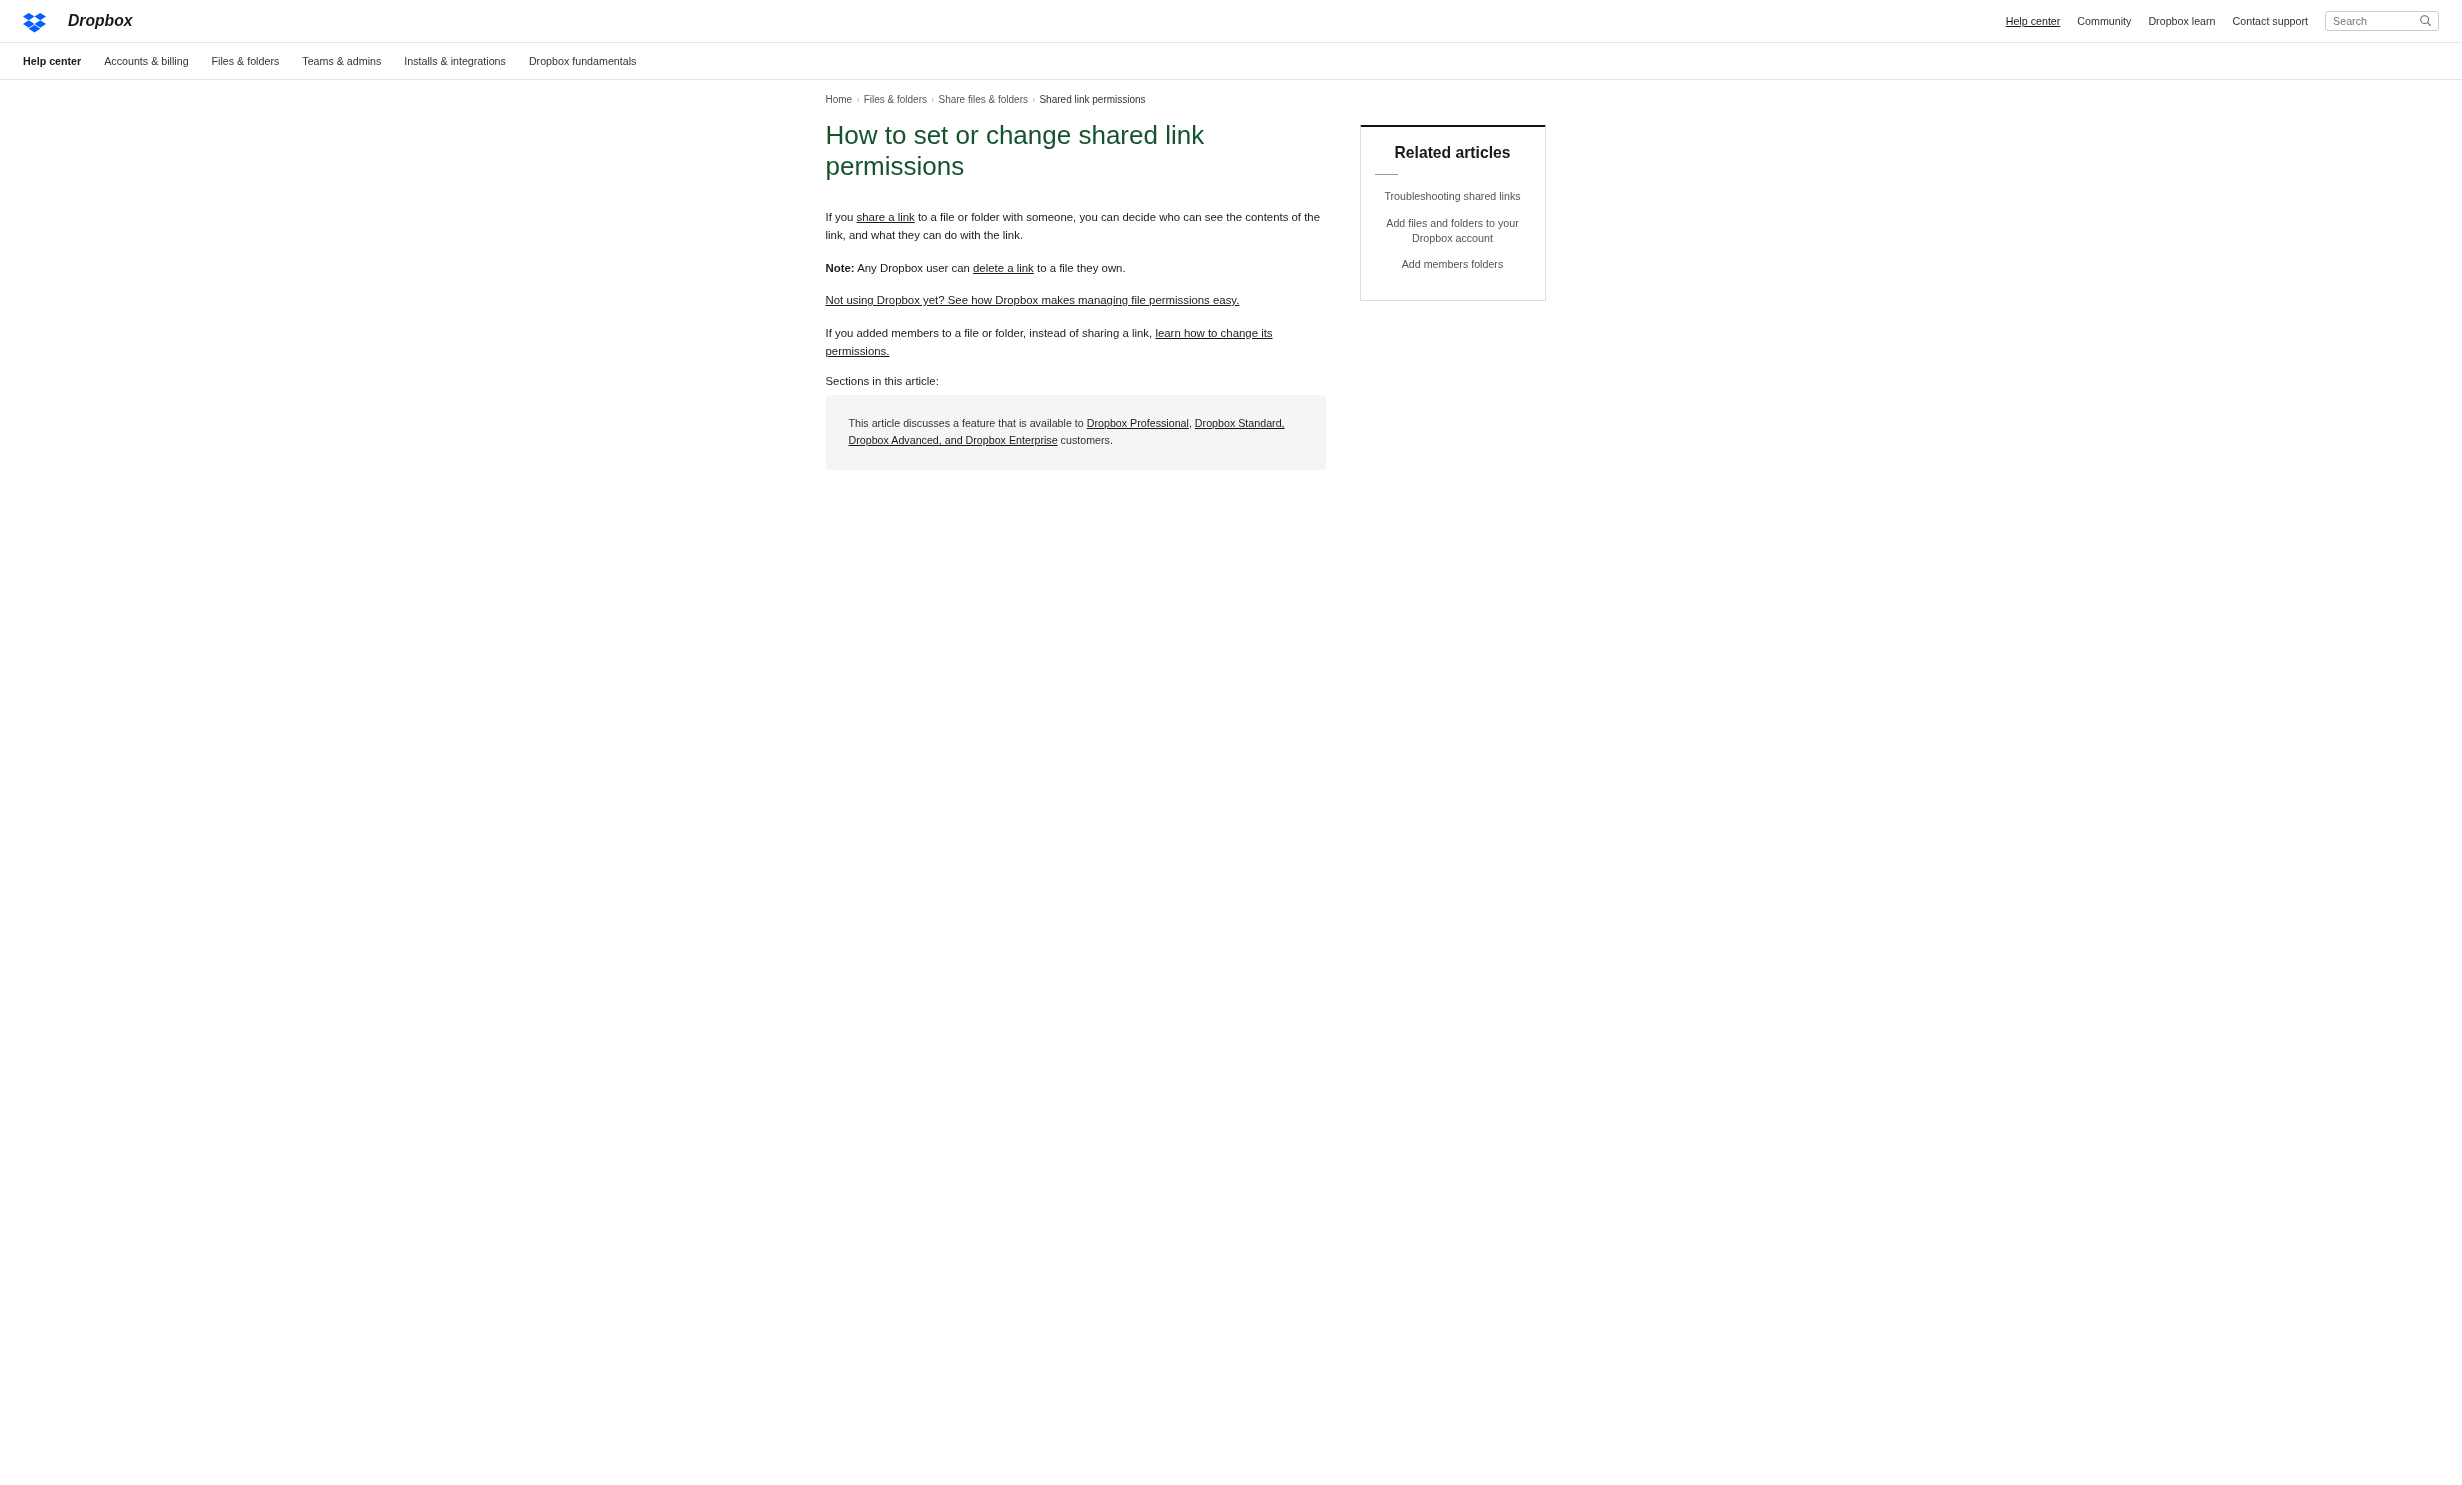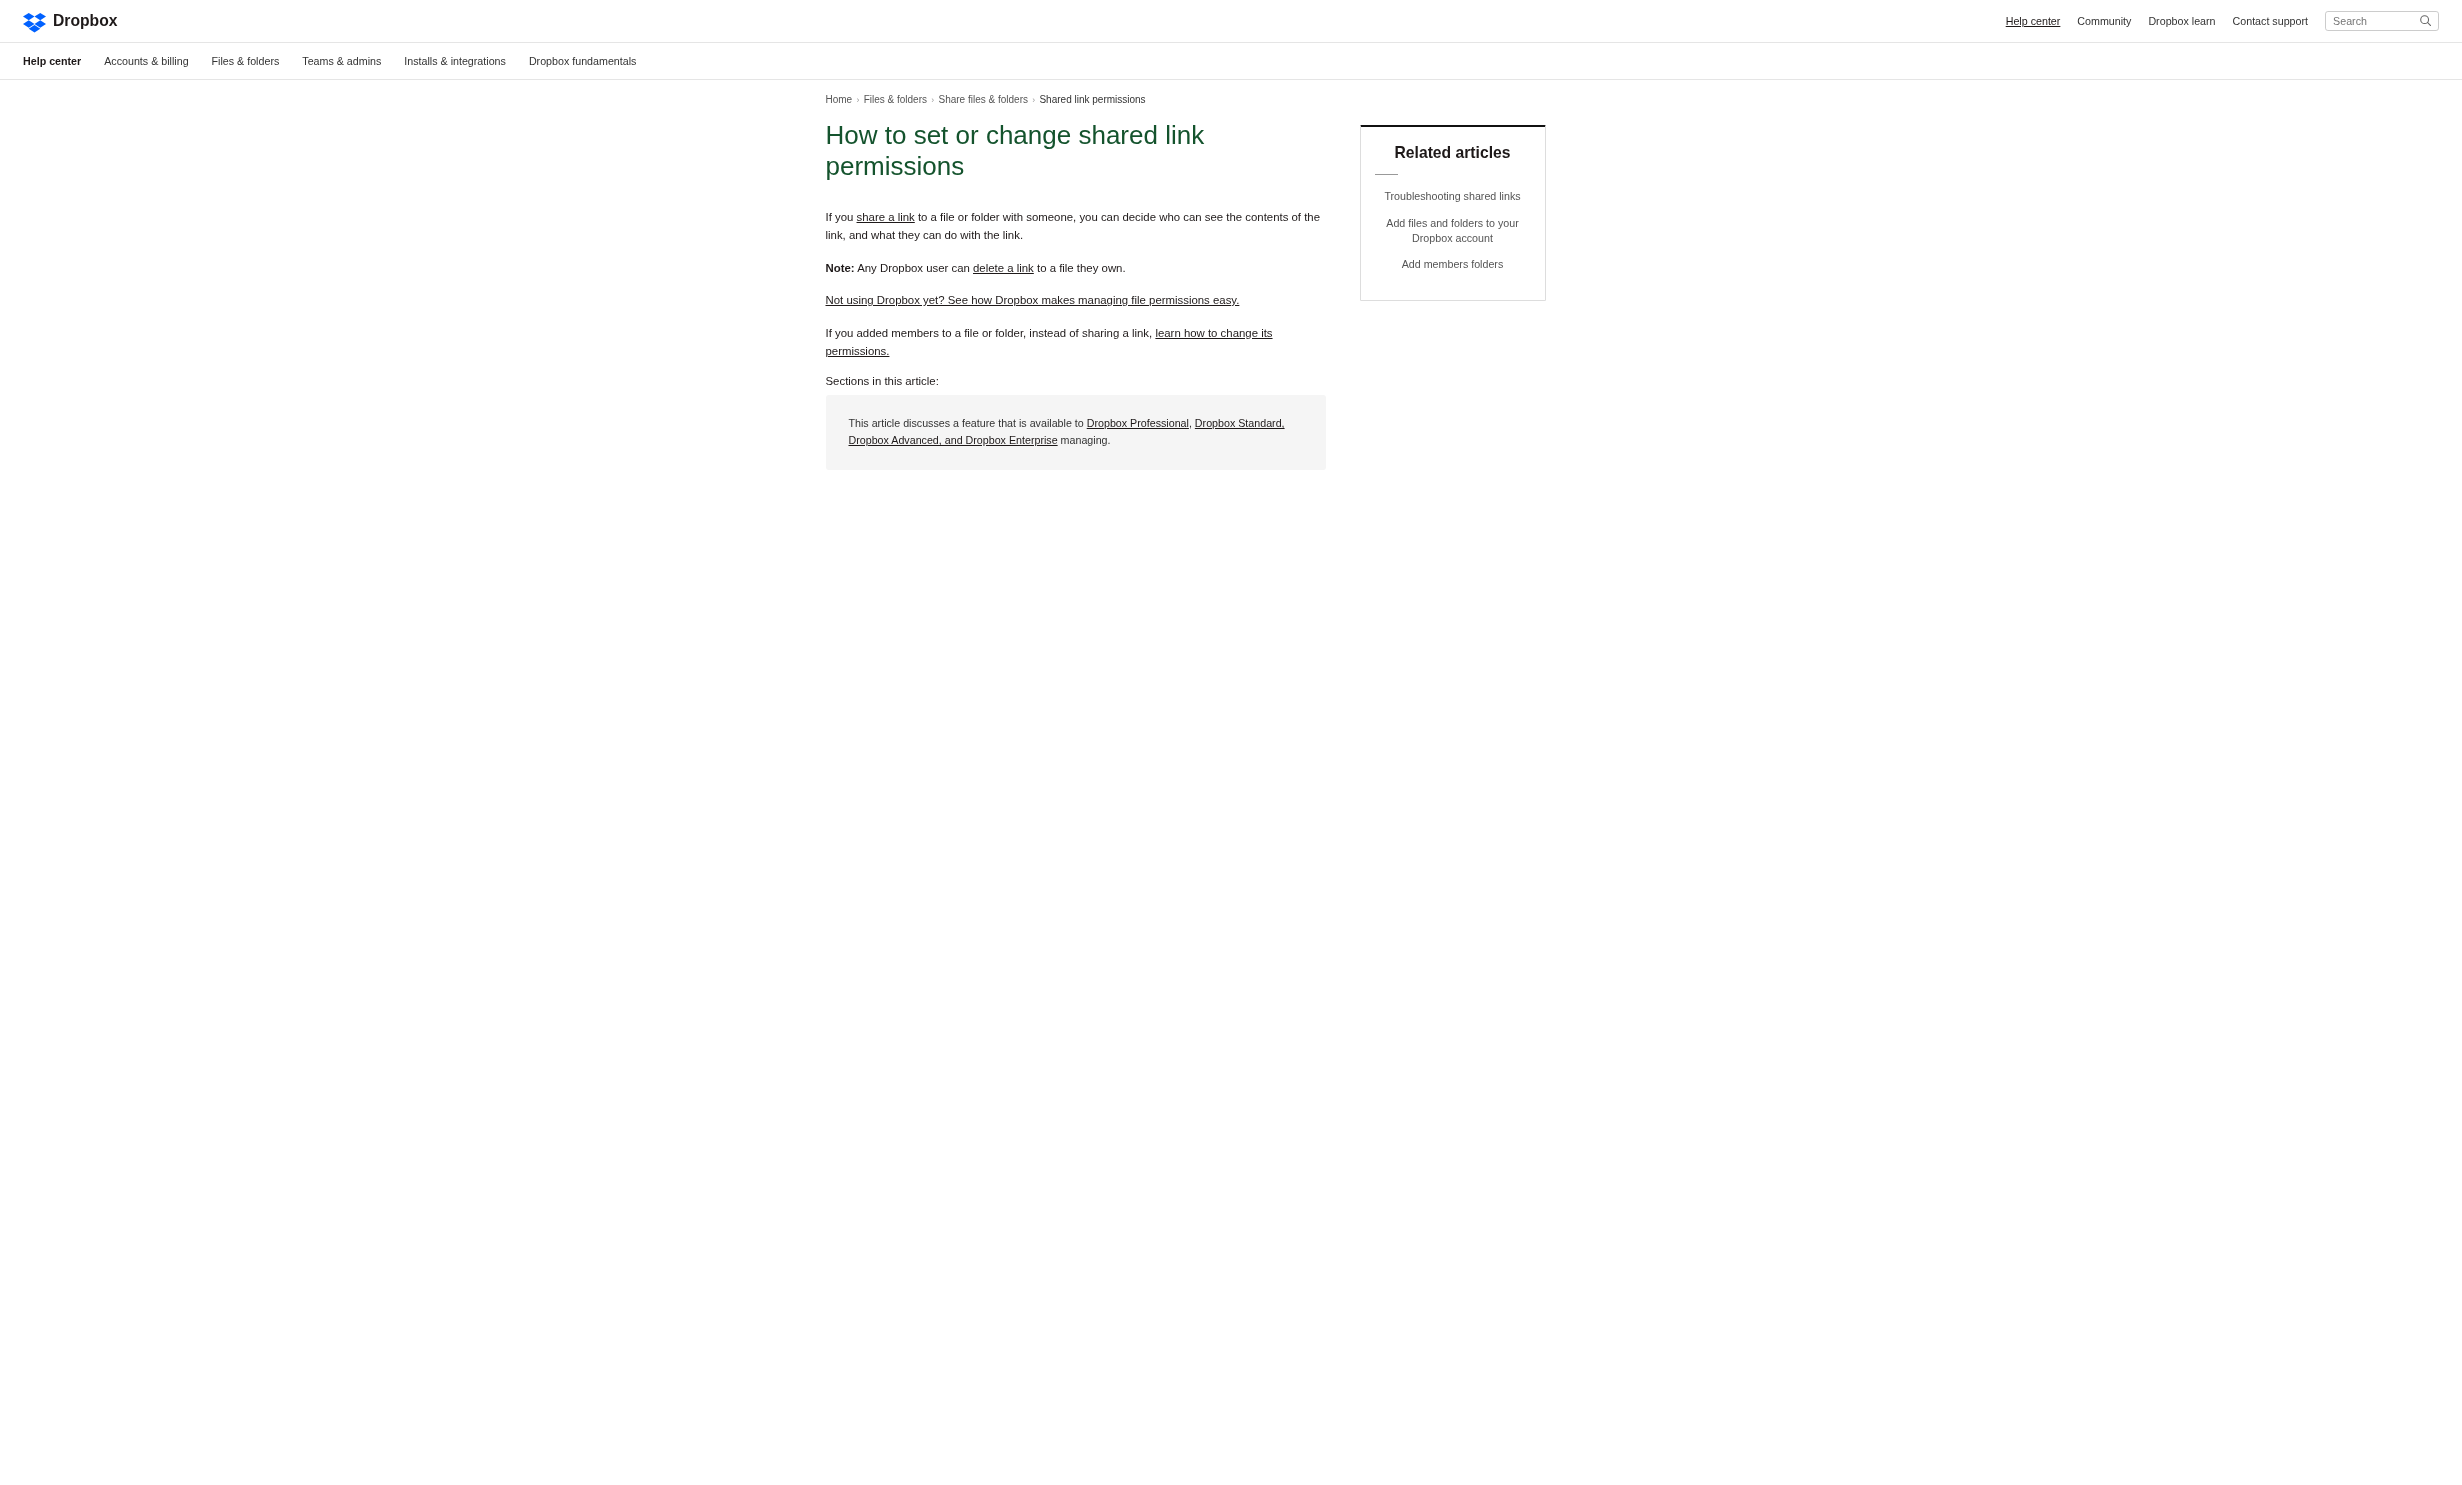--- a/index.html
+++ b/index.html
@@ -14,23 +14,24 @@
       border-bottom: 0.7px solid #e5e5e5;
       justify-content: space-between;
     }
     .top-nav-left {
       display: flex;
       align-items: center;
     }
     .logo-area {
       display: flex;
       align-items: center;
-      gap: 7px;
-      text-decoration: none;
-      color: #1e1919;
+      gap: 22px;
+      text-decoration: none;
+      color: #1e1919;
+      font-style: italic;
     }
     .logo-icon {
       width: 23px;
       height: 23px;
     }
     .logo-text {
       font-size: 15.7px;
       font-weight: 600;
       color: #1e1919;
     }
@@ -276,21 +277,21 @@
     </p>
 
     <p class="article-paragraph">
       <span>If you added members to a file or folder, instead of sharing a link, </span><a href="#" class="article-link">learn how to change its permissions.</a>
     </p>
 
     <p class="sections-label">Sections in this article:</p>
 
 
     <div class="callout-box">
-      <span>This article discusses a feature that is available to </span><a href="#" class="article-link">Dropbox Professional</a><span>, </span><a href="#" class="article-link">Dropbox Standard, Dropbox Advanced, and Dropbox Enterprise</a><span> managing.</span>
+      <span>This article discusses a feature that is available to </span><a href="#" class="article-link">Dropbox Professional</a><span>, </span><a href="#" class="article-link">Dropbox Standard, Dropbox Advanced, and Dropbox Enterprise</a><span> customers.</span>
     </div>
   </article>
 
   <aside class="sidebar">
     <div class="related-card">
       <h2 class="related-title">Related articles</h2>
       <div class="related-divider"></div>
       <a href="#" class="related-link">Troubleshooting shared links</a>
       <a href="#" class="related-link">Add files and folders to your Dropbox account</a>
       <a href="#" class="related-link">Add members folders</a>

